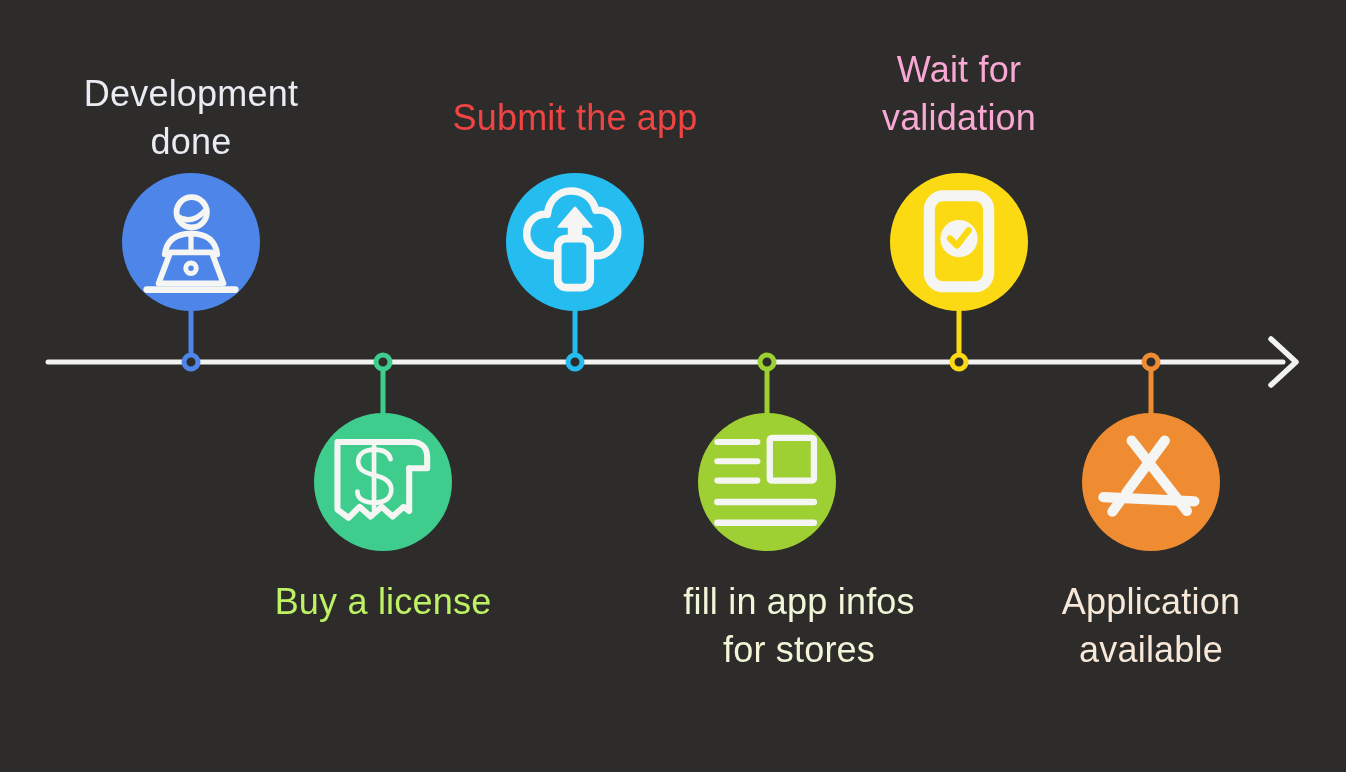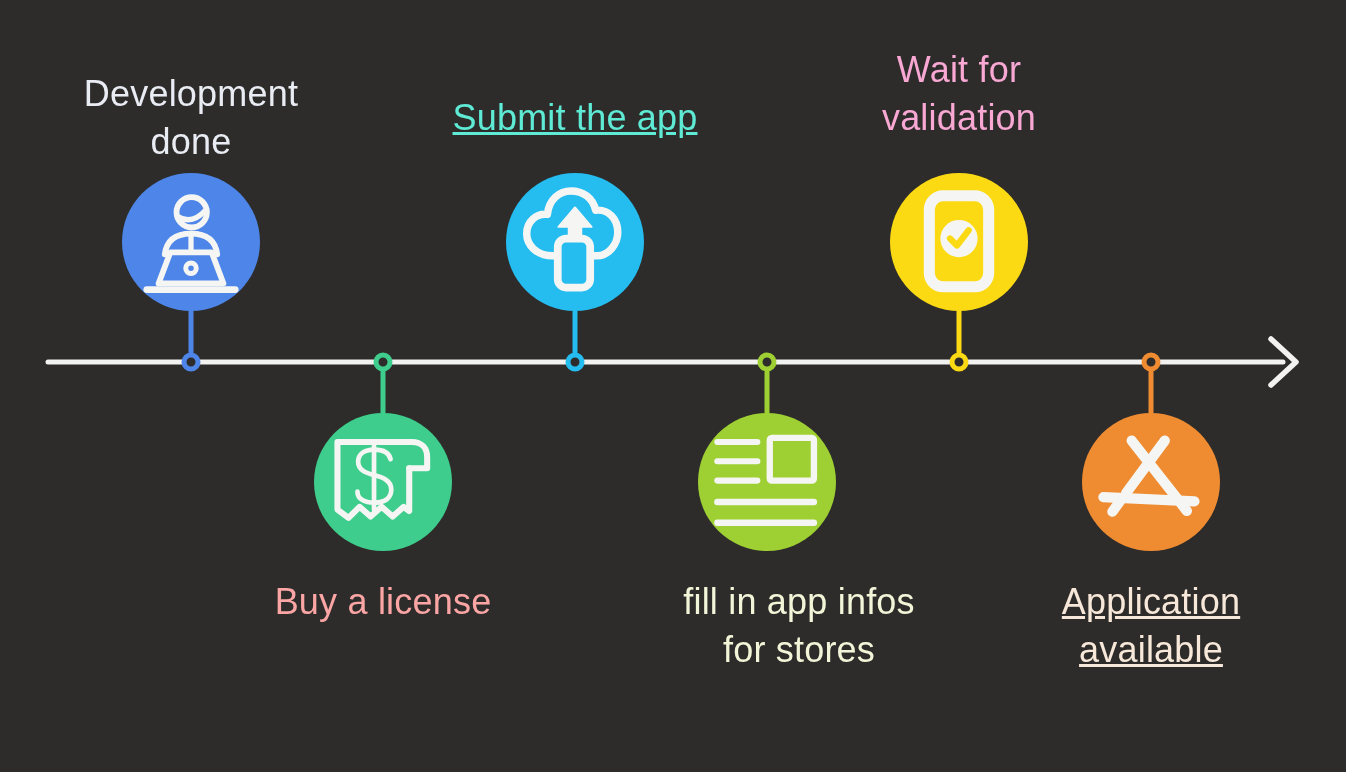--- a/index.html
+++ b/index.html
@@ -67,33 +67,33 @@
         <path d="M31,59 Q33,44 50,44 Q67,44 69,59" stroke-width="4.2"></path>
         <path d="M50,46 V56" stroke-width="3.8"></path>
         <path d="M35,57.5 L65,57.5 L73.5,80 L26.5,80 Z" stroke-width="4.2"></path>
         <circle cx="50" cy="69" r="3.8" stroke-width="3.6"></circle>
         <path d="M18,84.5 H82" stroke-width="5"></path>
       </svg>
     </div>
   </div>
 
   <div class="node n2">
-    <div class="node-label" style="color: #fca5a5;">Buy a license</div>
+    <div class="node-label" style="color: #bef264;">Buy a license</div>
     <div class="node-circle" style="background: rgb(62, 205, 140);">
       <svg viewBox="0 0 100 100" fill="none" stroke-linecap="round" stroke-linejoin="round" stroke="#f5f6f4">
         <path d="M62,21 H17 V70 L25,76 L33,68 L41,75 L49,68 L57,75 L65,68 L69,71 V40" stroke-width="4.4"></path>
         <path d="M62,21 H71 C78,21 82,25.5 82,32 V40 H69" stroke-width="4.4"></path>
         <path d="M43.5,24 V70" stroke-width="3.4"></path>
         <path d="M55.5,33.5 C54.5,28.5 49.5,26.5 43.5,26.5 C37,26.5 32,29.5 32,35.5 C32,41.5 38,43.5 43.5,45 C49,46.5 56,48.5 56,55.5 C56,62 51,65 43.5,65 C37,65 31.5,62.5 31.5,57" stroke-width="3.4"></path>
       </svg>
     </div>
   </div>
 
   <div class="node n3">
-    <div class="node-label" style="color: #5eead4; text-decoration: underline;">Submit the app</div>
+    <div class="node-label" style="color: #ef4444;">Submit the app</div>
     <div class="node-circle" style="background: rgb(37, 188, 240);">
       <svg viewBox="0 0 100 100" fill="none" stroke-linecap="round" stroke-linejoin="round" stroke="#f5f6f4">
         <path d="M34,60 C22,60 15,52 15,44 C15,35 22,29 30,30 C31,19 39,13 47,13 C56,13 63,18 65,27 C74,26 81,33 81,43 C81,52 74,60 66,60 Z" stroke-width="5.4"></path>
         <path d="M50,25 L62,39 H54.5 V47 H45.5 V39 H38 Z" fill="#f5f6f4" stroke-width="1.5"></path>
         <rect x="37.5" y="47.5" width="23.5" height="35.5" rx="6" stroke-width="5.6" fill="#25bcf0"></rect>
       </svg>
     </div>
   </div>
 
   <div class="node n4">
@@ -117,21 +117,21 @@
     <div class="node-circle" style="background: rgb(251, 218, 20);">
       <svg viewBox="0 0 100 100" fill="none" stroke-linecap="round" stroke-linejoin="round" stroke="#f5f6f4">
         <rect x="28.5" y="16.5" width="43" height="66" rx="10" stroke-width="8" fill="#fbda14"></rect>
         <circle cx="50" cy="47.5" r="13.5" stroke="none" fill="#f5f6f4"></circle>
         <path d="M43.5,47.5 L48.5,52.5 L57,41.5" fill="none" stroke-width="4.6" stroke="#fbda14"></path>
       </svg>
     </div>
   </div>
 
   <div class="node n6">
-    <div class="node-label" style="color: rgb(247, 232, 217); text-decoration: underline;">Application
+    <div class="node-label" style="color: rgb(247, 232, 217);">Application
 available</div>
     <div class="node-circle" style="background: rgb(239, 140, 50);">
       <svg viewBox="0 0 100 100" fill="none" stroke-linecap="round" stroke-linejoin="round" stroke="#f5f6f4">
         <path d="M36,20 L76,71" stroke-width="7.4"></path>
         <path d="M60,20 L32,58" stroke-width="7.4"></path>
         <path d="M27.5,64 L22,71.5" stroke-width="7.4"></path>
         <path d="M15.5,61 L81.5,64" stroke-width="7.4"></path>
       </svg>
     </div>
   </div>

